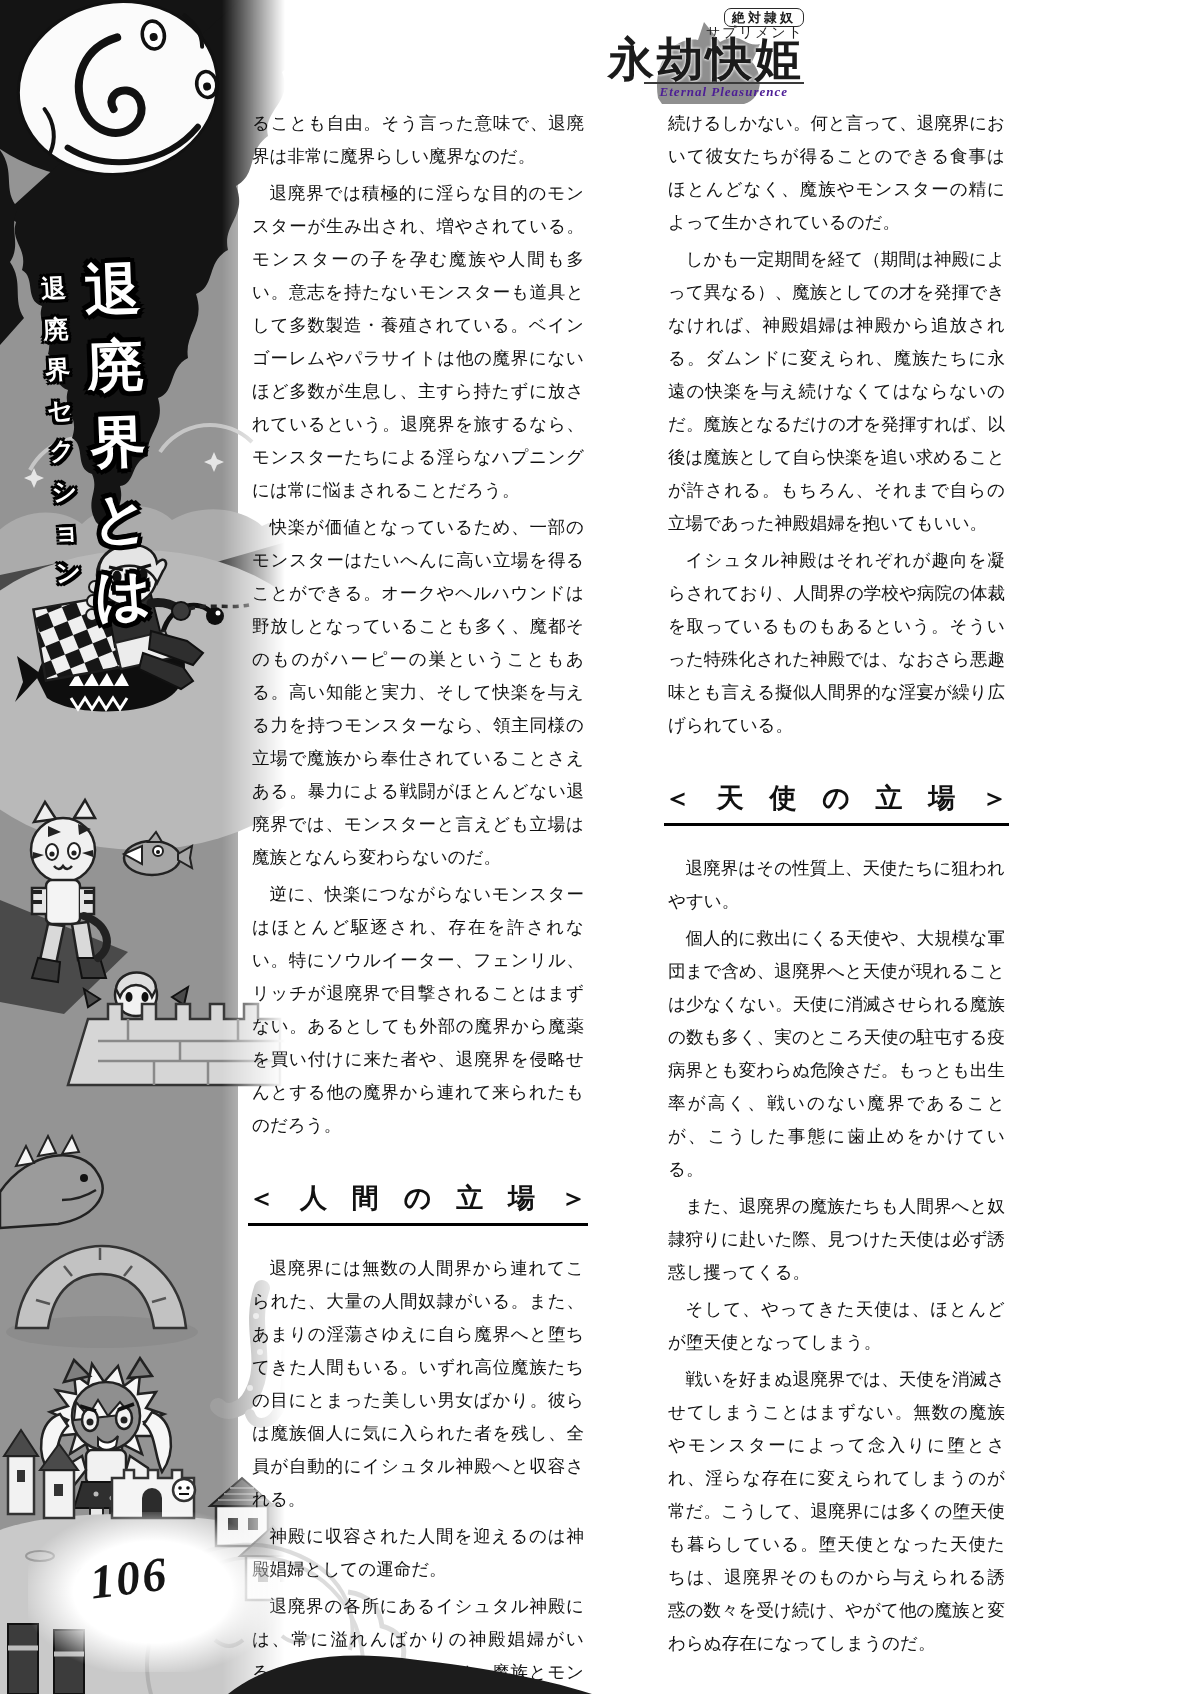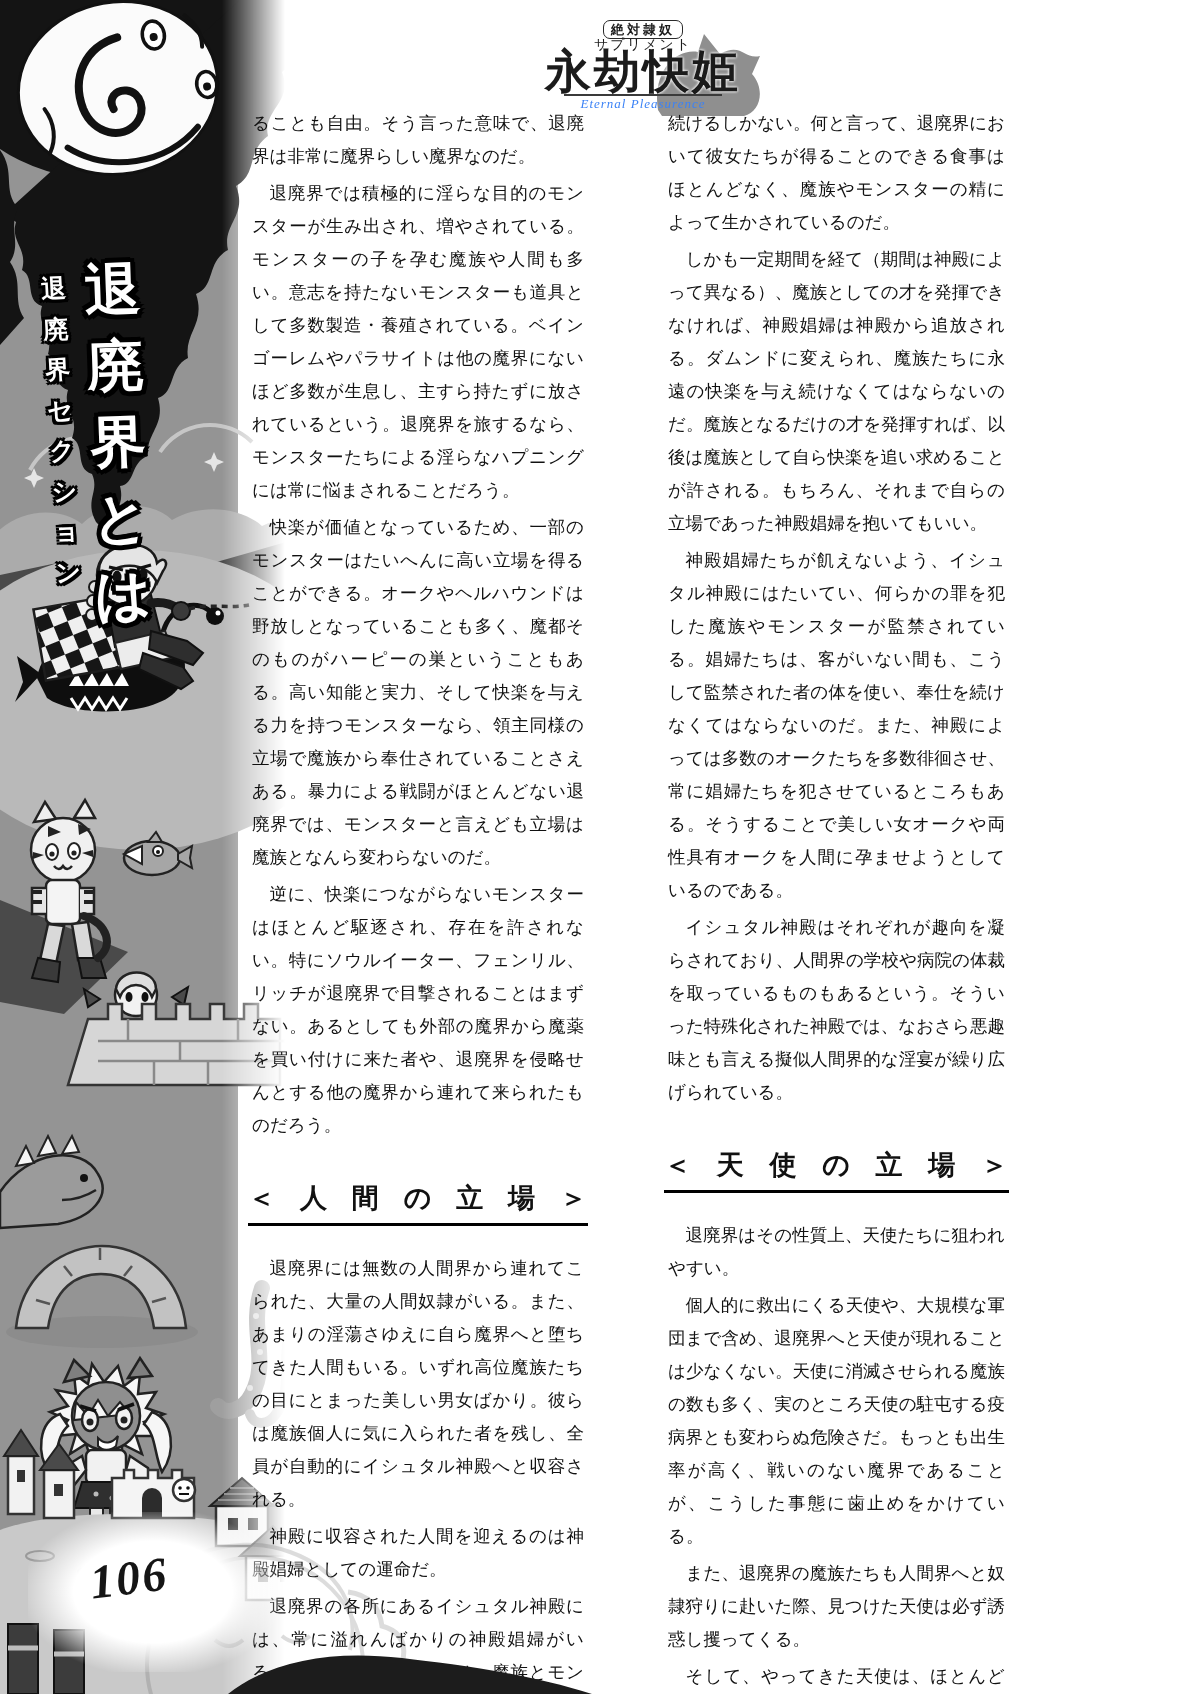--- a/index.html
+++ b/index.html
@@ -21,32 +21,32 @@
     line-height:1.62;color:#fff;text-align:center;transform:rotate(-3deg);
     text-shadow:-3px -3px 0 #000,3px -3px 0 #000,-3px 3px 0 #000,3px 3px 0 #000,
                 -3px 0 0 #000,3px 0 0 #000,0 -3px 0 #000,0 3px 0 #000;}
   .vchar{display:block;}
   .pagenum-halo{position:absolute;left:28px;top:1512px;width:250px;height:160px;
     background:radial-gradient(ellipse at center,#fff 45%,rgba(255,255,255,0) 75%);}
   .page-number{position:absolute;left:90px;top:1550px;font-size:48px;font-style:italic;
     font-weight:bold;transform:rotate(-7deg);color:#151515;letter-spacing:2px;}
 
   
-  .logo{position:absolute;left:482px;top:20px;width:322px;height:98px;text-align:center;
+  .logo{position:absolute;left:482px;top:8px;width:322px;height:98px;text-align:right;
     font-family:"Liberation Sans","DejaVu Sans",sans-serif;color:#1b1b1b;}
   .logo-blob{position:absolute;right:30px;top:12px;z-index:0;}
   .logo-series{position:relative;z-index:1;display:inline-block;border:1.5px solid #2a2a2a;
     border-radius:7px;padding:0 7px;font-size:13px;font-weight:bold;letter-spacing:3px;line-height:17px;}
   .logo-supplement{position:relative;z-index:1;font-size:14px;letter-spacing:2px;line-height:10px;}
   .logo-main{position:relative;z-index:1;font-family:Liberation Sans, sans-serif;
     font-size:46px;font-weight:bold;letter-spacing:3px;line-height:46px;margin-top:-1px;
     text-shadow:0 0 3px #fff,0 0 3px #fff;}
   .logo-sub{position:relative;z-index:1;display:inline-block;font-family:"Liberation Serif","DejaVu Serif",serif;
-    font-size:13px;font-style:italic;font-weight:normal;letter-spacing:1px;border-top:2px solid #3a3a3a;
-    padding:0 16px;margin-top:-4px;color:#3b82f6;}
+    font-size:13px;font-style:italic;font-weight:bold;letter-spacing:1px;border-top:2px solid #3a3a3a;
+    padding:0 16px;margin-top:-4px;color:#4c1d95;}
 
   
   .col{position:absolute;top:103px;text-align:justify;font-size:17.5px;line-height:33px;}
   .col-left{left:248px;width:340px;}
   .col-right{left:664px;width:345px;}
   .para{margin:4px;text-indent:1em;}
   .para.cont{text-indent:0;}
   .col-heading{font-family:"Liberation Sans","DejaVu Sans",sans-serif;font-weight:bold;
     font-size:27px;letter-spacing:1px;margin:40px 0 26px 0;padding-bottom:9px;
     border-bottom:3.5px solid #000;text-align:justify;text-align-last:justify;line-height:32px;}
@@ -302,21 +302,20 @@
         <p class="para">快楽が価値となっているため、一部のモンスターはたいへんに高い立場を得ることができる。オークやヘルハウンドは野放しとなっていることも多く、魔都そのものがハーピーの巣ということもある。高い知能と実力、そして快楽を与える力を持つモンスターなら、領主同様の立場で魔族から奉仕されていることさえある。暴力による戦闘がほとんどない退廃界では、モンスターと言えども立場は魔族となんら変わらないのだ。</p>
         <p class="para">逆に、快楽につながらないモンスターはほとんど駆逐され、存在を許されない。特にソウルイーター、フェンリル、リッチが退廃界で目撃されることはまずない。あるとしても外部の魔界から魔薬を買い付けに来た者や、退廃界を侵略せんとする他の魔界から連れて来られたものだろう。</p>
         <h2 class="col-heading">＜人間の立場＞</h2>
         <p class="para">退廃界には無数の人間界から連れてこられた、大量の人間奴隷がいる。また、あまりの淫蕩さゆえに自ら魔界へと堕ちてきた人間もいる。いずれ高位魔族たちの目にとまった美しい男女ばかり。彼らは魔族個人に気に入られた者を残し、全員が自動的にイシュタル神殿へと収容される。</p>
         <p class="para">神殿に収容された人間を迎えるのは神殿娼婦としての運命だ。</p>
         <p class="para">退廃界の各所にあるイシュタル神殿には、常に溢れんばかりの神殿娼婦がいる。彼女（および彼）らは、魔族とモンスターにひたすら奉仕する存在だ。魔族やモンスターたちは、ふとした欲望を感じればイシュタル神殿へと赴く。そこで彼らは幾日でも、いくらでも神殿娼婦を抱くことができる。神殿娼婦には客を選ぶ権利はなく、与えられる快楽と精をひたすら受け止め</p>
       </section>
     <section class="col col-right">
         <p class="para cont">続けるしかない。何と言って、退廃界において彼女たちが得ることのできる食事はほとんどなく、魔族やモンスターの精によって生かされているのだ。</p>
         <p class="para">しかも一定期間を経て（期間は神殿によって異なる）、魔族としての才を発揮できなければ、神殿娼婦は神殿から追放される。ダムンドに変えられ、魔族たちに永遠の快楽を与え続けなくてはならないのだ。魔族となるだけの才を発揮すれば、以後は魔族として自ら快楽を追い求めることが許される。もちろん、それまで自らの立場であった神殿娼婦を抱いてもいい。</p>
-        <p class="para">神殿娼婦たちが飢えないよう、イシュタル神殿にはたいてい、何らかの罪を犯した魔族やモンスターが監禁されている。娼婦たちは、客がいない間も、こうして監禁された者の体を使い、奉仕を続けなくてはならないのだ。また、神殿によっては多数のオークたちを多数徘徊させ、常に娼婦たちを犯させているところもある。そうすることで美しい女オークや両性具有オークを人間に孕ませようとしているのである。</p>
         <p class="para">イシュタル神殿はそれぞれが趣向を凝らされており、人間界の学校や病院の体裁を取っているものもあるという。そういった特殊化された神殿では、なおさら悪趣味とも言える擬似人間界的な淫宴が繰り広げられている。</p>
         <h2 class="col-heading">＜天使の立場＞</h2>
         <p class="para">退廃界はその性質上、天使たちに狙われやすい。</p>
         <p class="para">個人的に救出にくる天使や、大規模な軍団まで含め、退廃界へと天使が現れることは少なくない。天使に消滅させられる魔族の数も多く、実のところ天使の駐屯する疫病界とも変わらぬ危険さだ。もっとも出生率が高く、戦いのない魔界であることが、こうした事態に歯止めをかけている。</p>
         <p class="para">また、退廃界の魔族たちも人間界へと奴隷狩りに赴いた際、見つけた天使は必ず誘惑し攫ってくる。</p>
         <p class="para">そして、やってきた天使は、ほとんどが堕天使となってしまう。</p>
         <p class="para">戦いを好まぬ退廃界では、天使を消滅させてしまうことはまずない。無数の魔族やモンスターによって念入りに堕とされ、淫らな存在に変えられてしまうのが常だ。こうして、退廃界には多くの堕天使も暮らしている。堕天使となった天使たちは、退廃界そのものから与えられる誘惑の数々を受け続け、やがて他の魔族と変わらぬ存在になってしまうのだ。</p>
       </section>
   </main>
 

